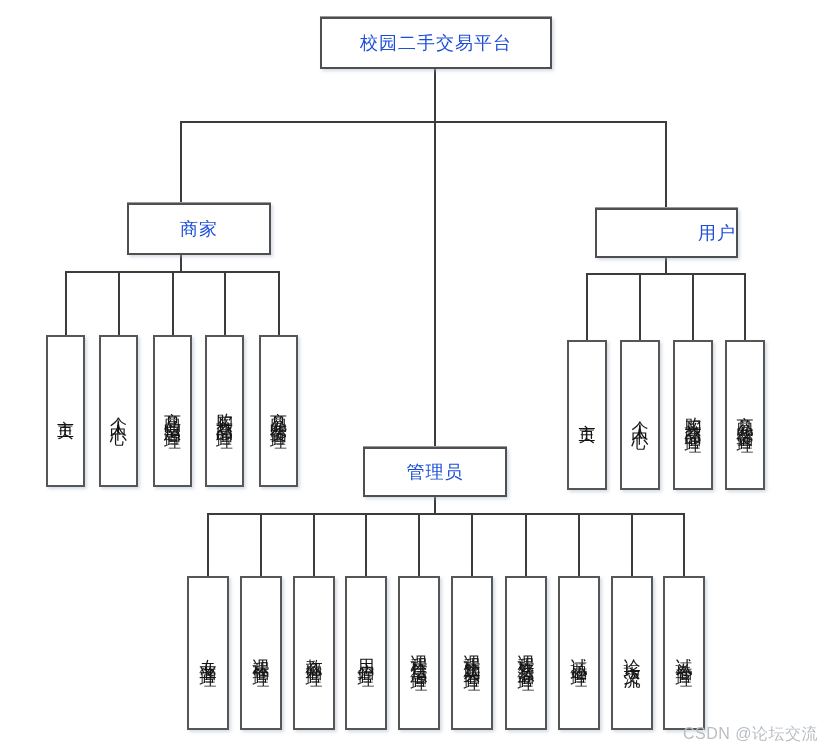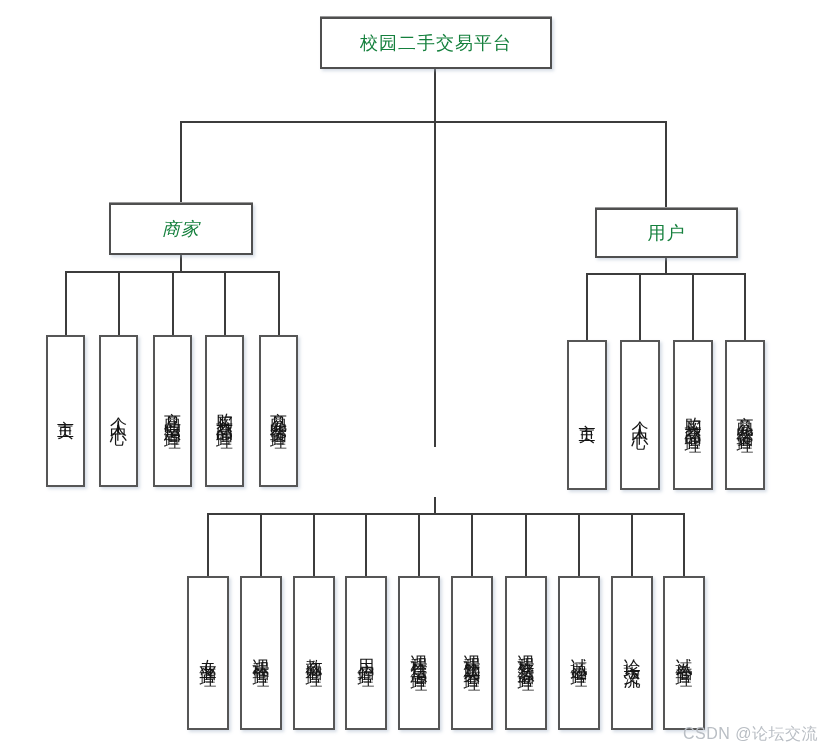--- a/index.html
+++ b/index.html
@@ -16,21 +16,21 @@
   .line.h { height: 2px; }
   .node {
     position: absolute;
     box-sizing: border-box;
     background: #ffffff;
     border: 2px solid #4f4f4f;
     box-shadow: 2px 2px 3px rgba(165, 180, 200, 0.45), 0 -1px 0 #9a9a9a;
     display: flex;
     align-items: center;
     justify-content: center;
-    color: #15803d;
+    color: #1d4ed8;
     font-size: 18px;
     letter-spacing: 1px;
     white-space: nowrap;
   }
   .leaf {
     position: absolute;
     box-sizing: border-box;
     background: #ffffff;
     border: 2px solid #565656;
     box-shadow: 2px 2px 3px rgba(165, 180, 200, 0.45);
@@ -91,25 +91,28 @@
   <div class="line v" style="left:471px; top:513px; height:63px;"></div>
   <div class="line v" style="left:525px; top:513px; height:63px;"></div>
   <div class="line v" style="left:578px; top:513px; height:63px;"></div>
   <div class="line v" style="left:631px; top:513px; height:63px;"></div>
   <div class="line v" style="left:683px; top:513px; height:63px;"></div>
 
   <div class="node" style="left:320px; top:17px; width:232px; height:52px;">
     <span>校园二手交易平台</span>
   </div>
 
-  <div class="node" style="left:109px; top:203px; width:144px; height:52px;font-style:italic;">
+  <div class="node" style="left:127px; top:203px; width:144px; height:52px;">
     <span>商家</span>
   </div>
-  <div class="node" style="left:595px; top:208px; width:143px; height:50px;">
+  <div class="node" style="left:595px; top:208px; width:143px; height:50px;justify-content:flex-end;">
     <span>用户</span>
+  </div>
+  <div class="node" style="left:363px; top:447px; width:144px; height:50px;">
+    <span>管理员</span>
   </div>
 
   <div class="leaf" style="left:46px;  top:335px; width:39px; height:152px;">
     <span class="vtext">主页</span>
   </div>
   <div class="leaf" style="left:99px;  top:335px; width:39px; height:152px;">
     <span class="vtext">个人中心</span>
   </div>
   <div class="leaf" style="left:153px; top:335px; width:39px; height:152px;">
     <span class="vtext">商品信息管理</span>

